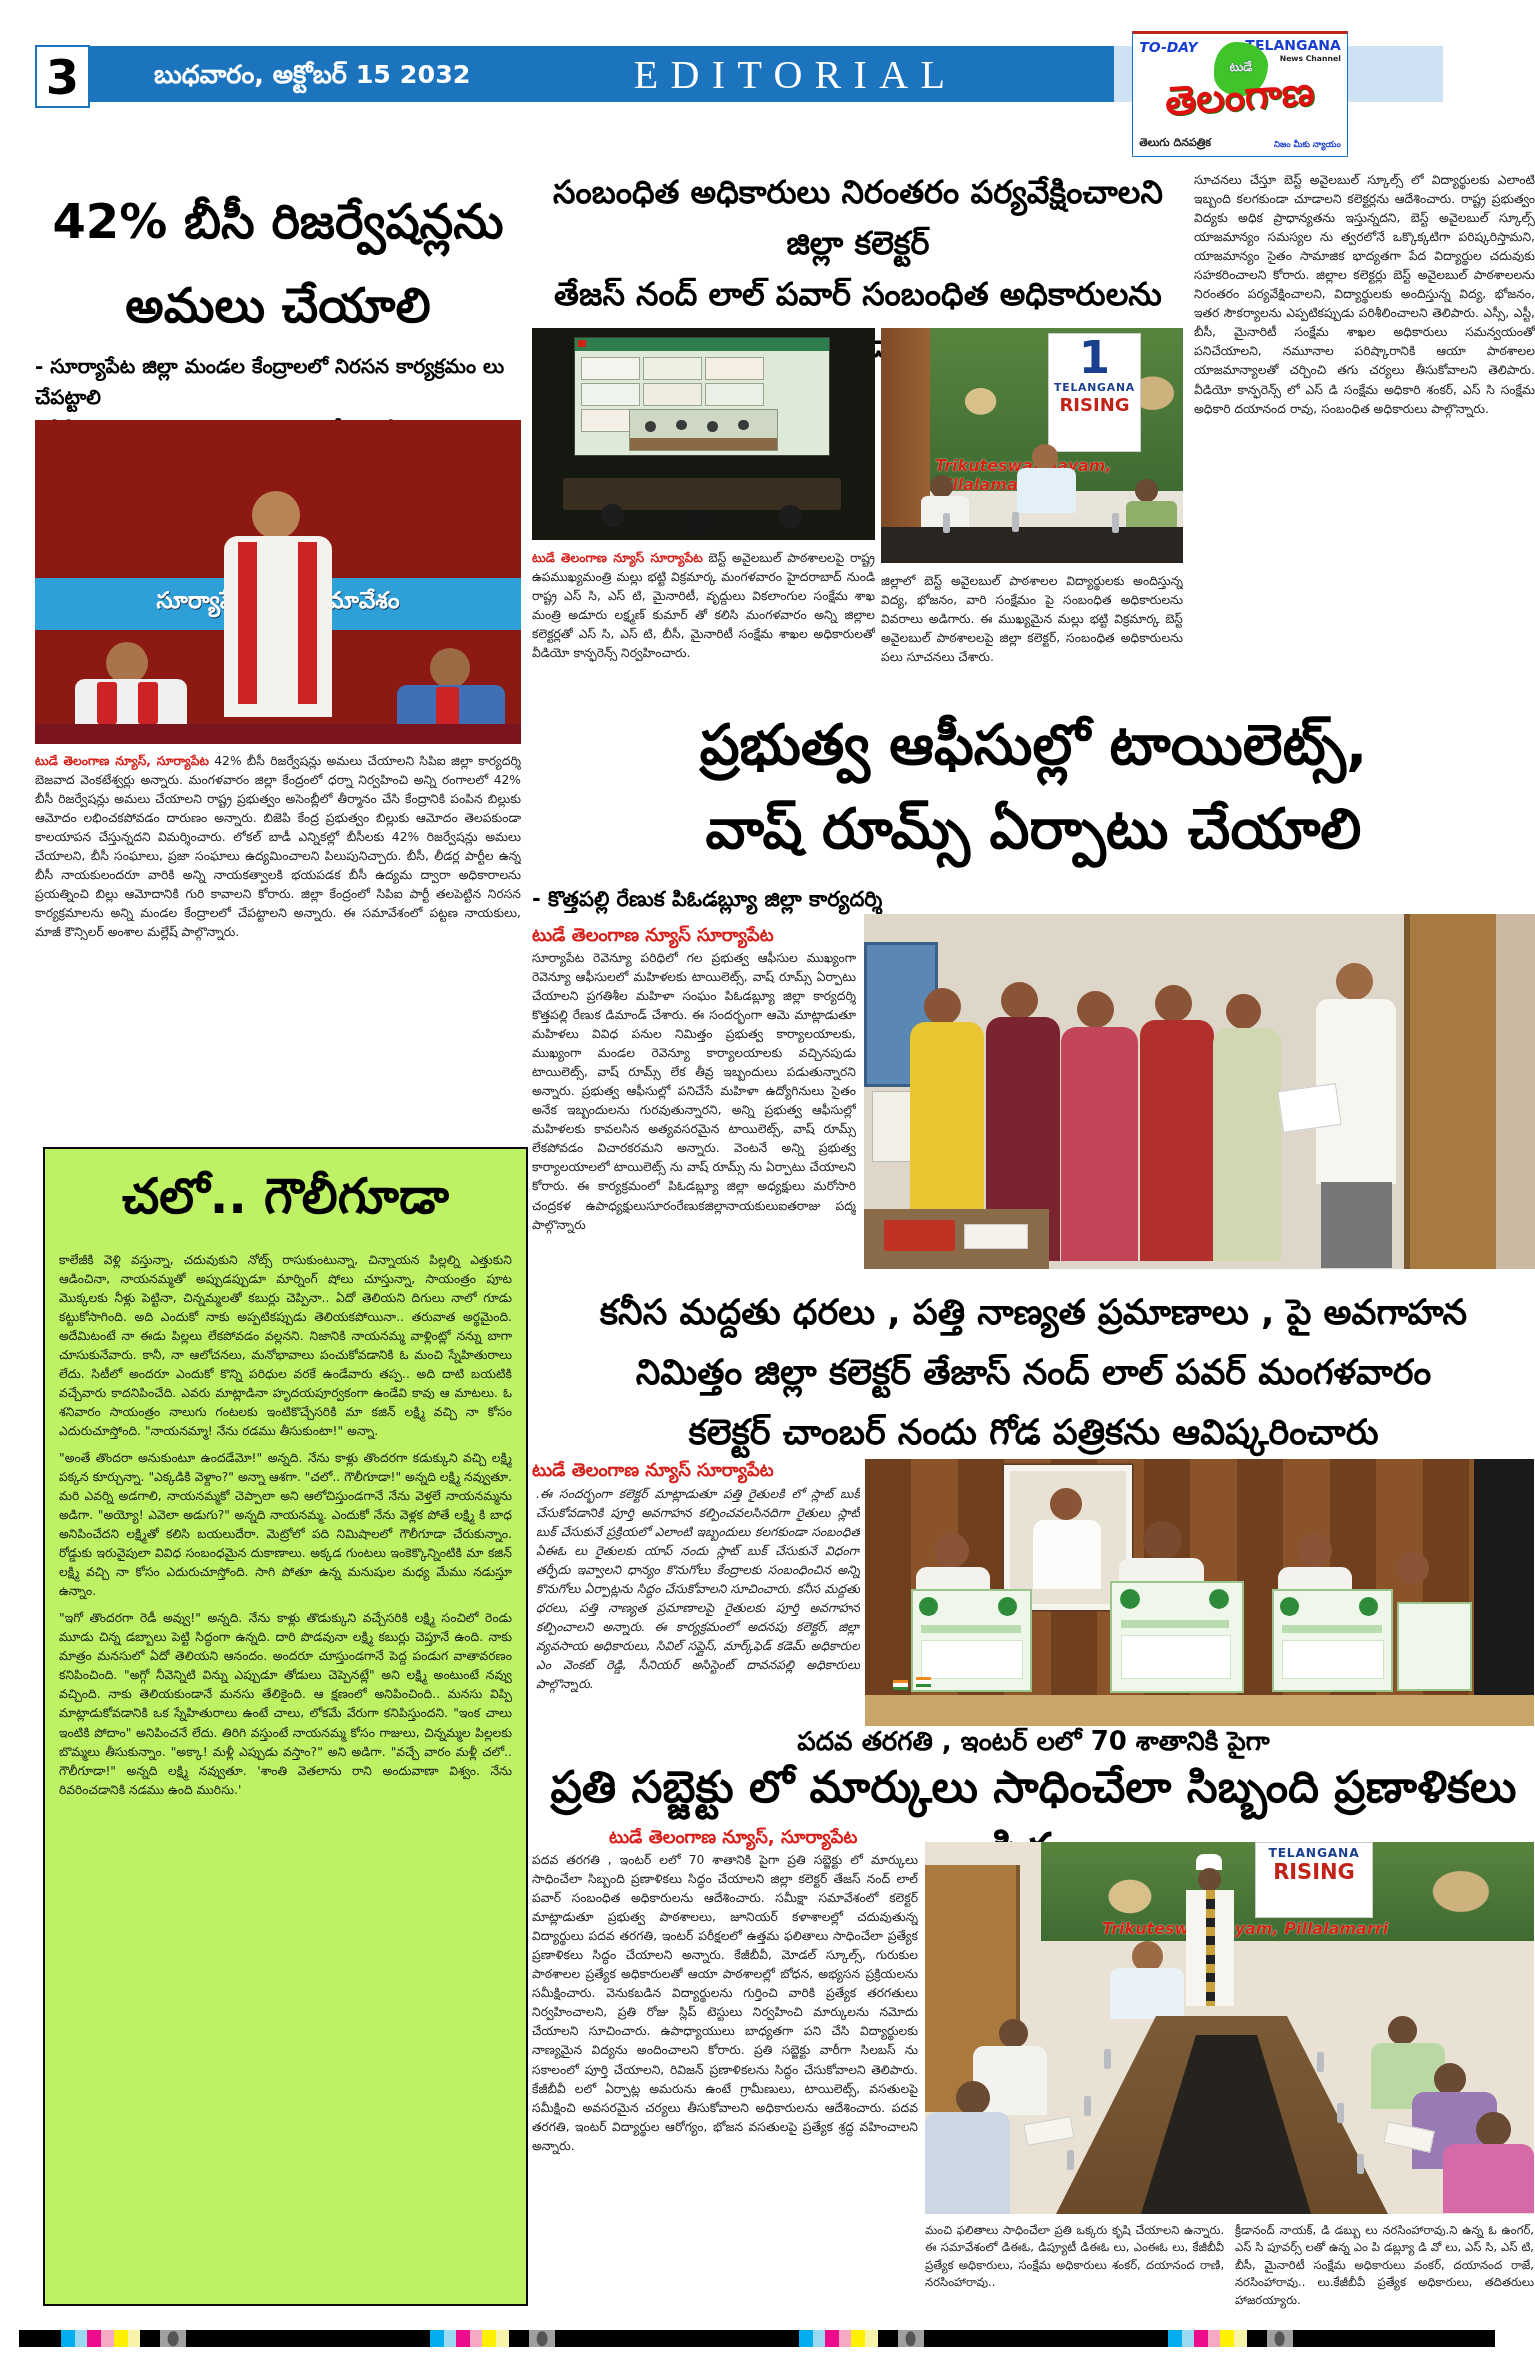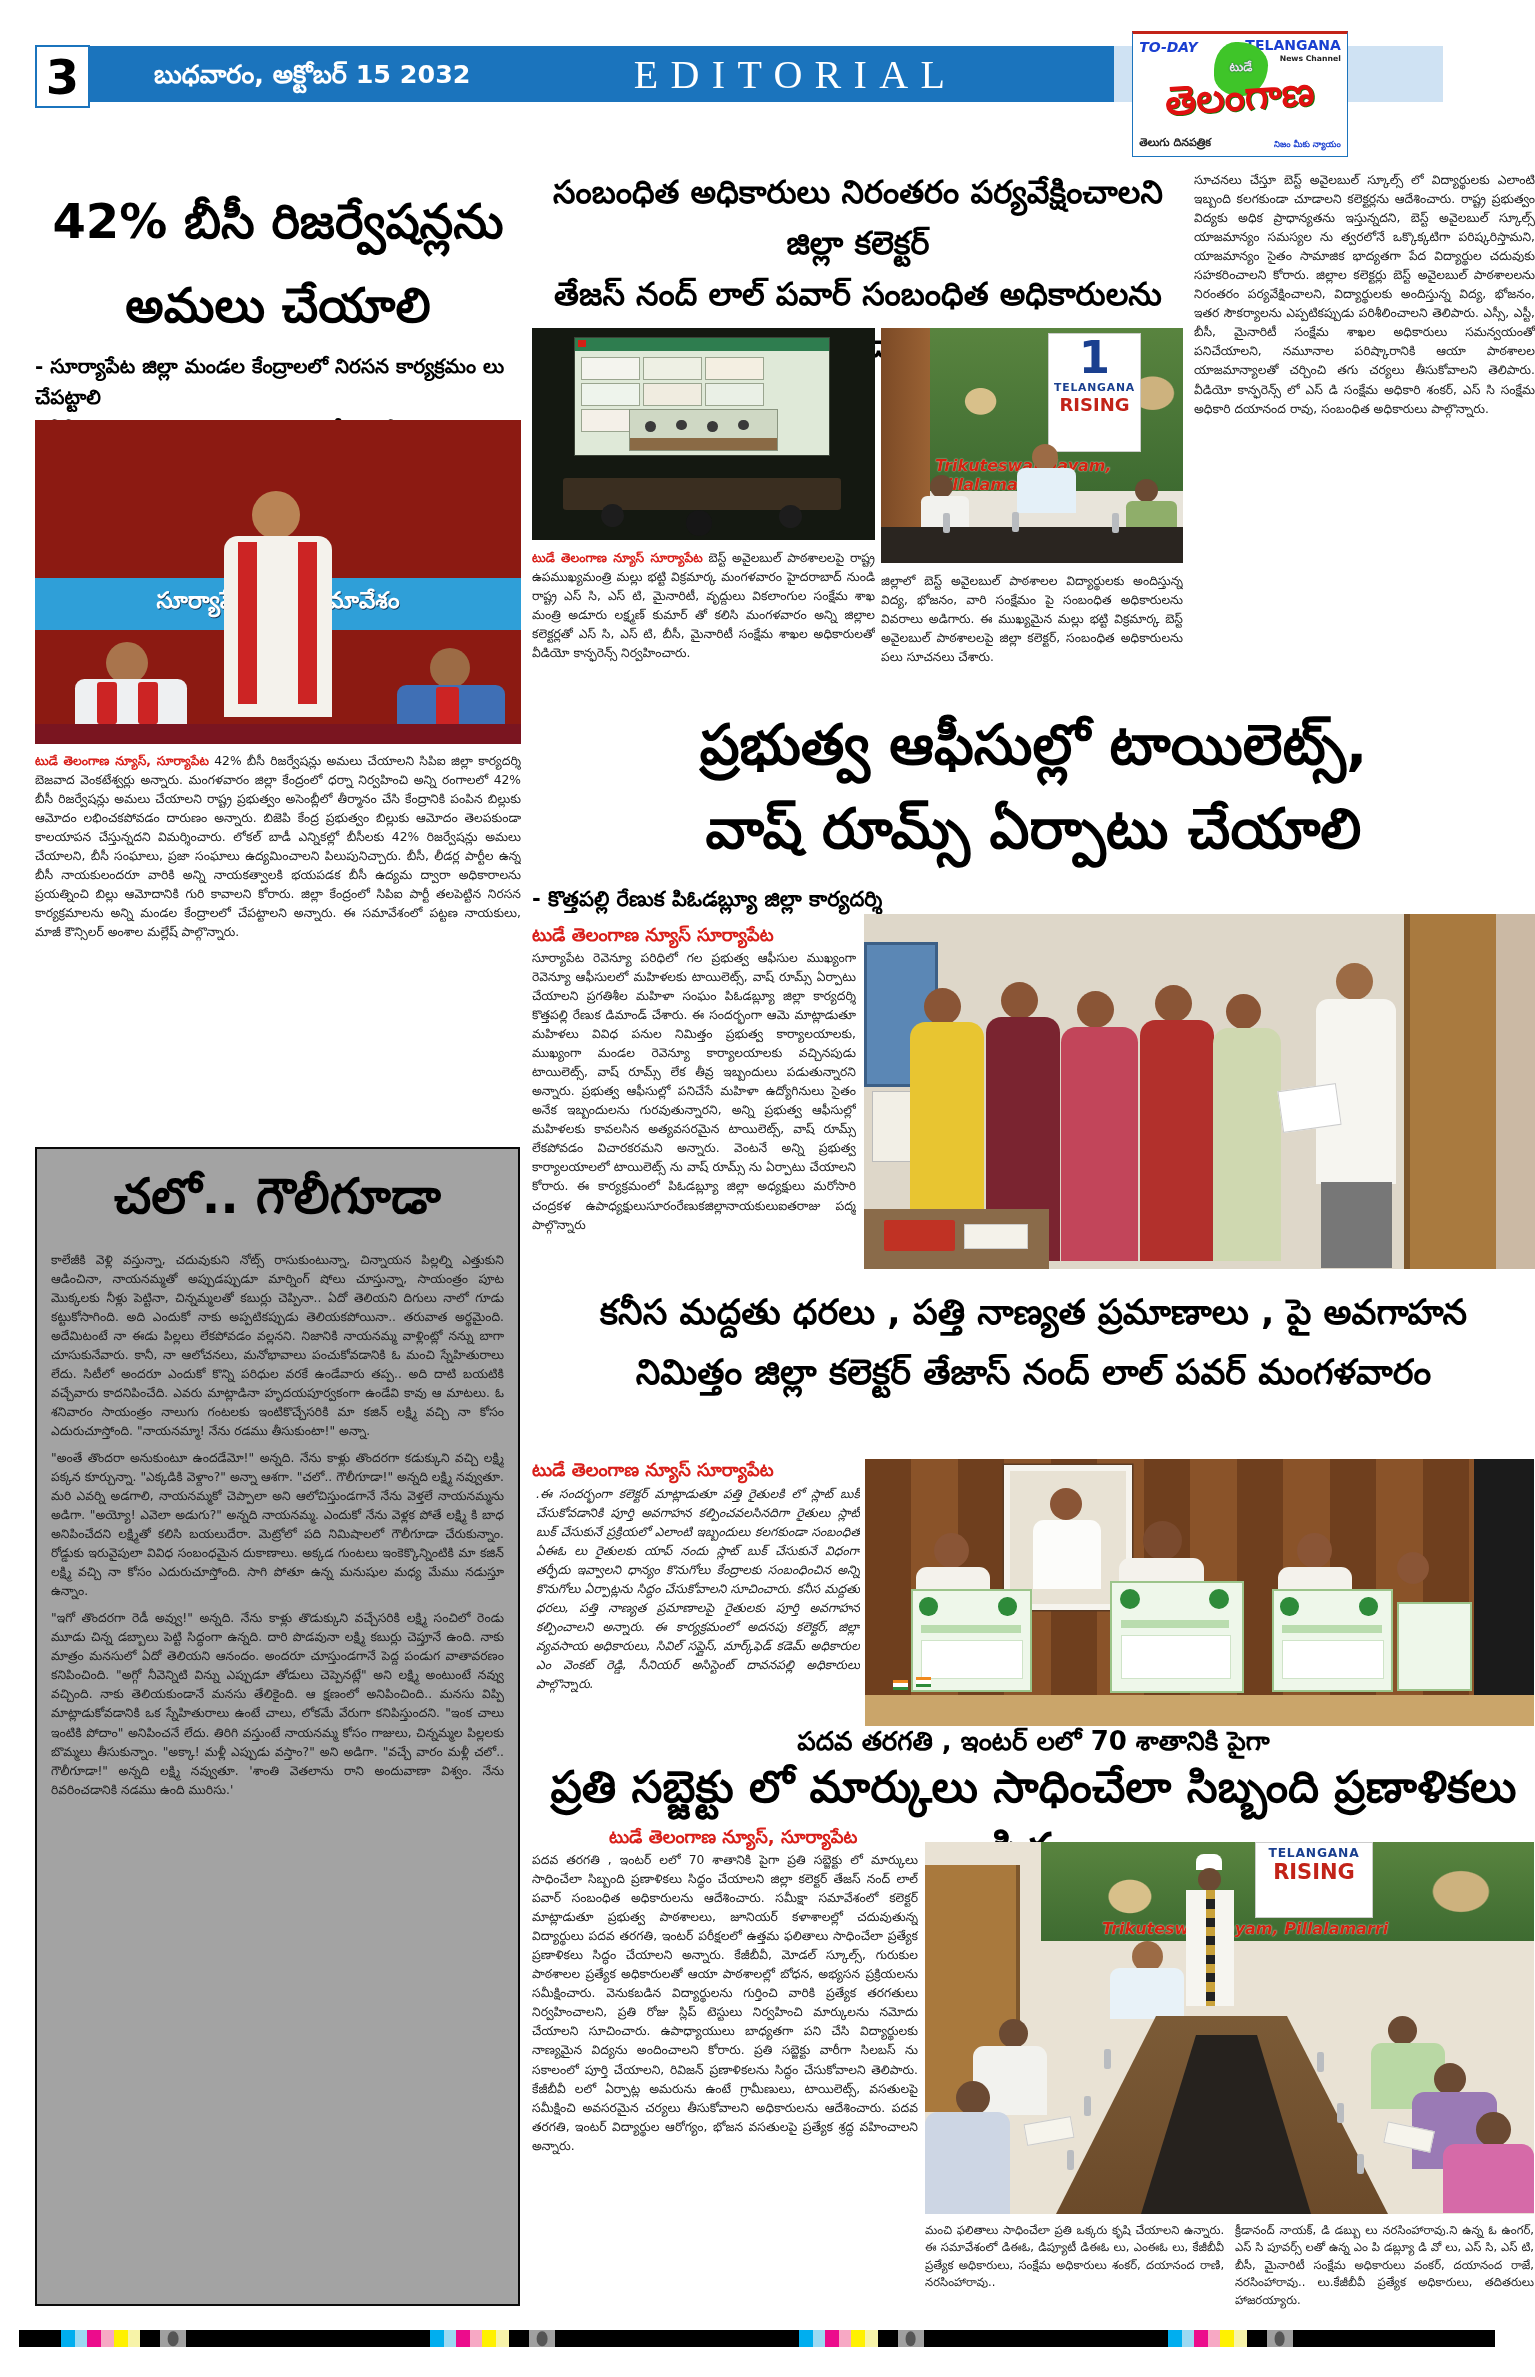--- a/index.html
+++ b/index.html
@@ -24,21 +24,21 @@
                transform:rotate(-4deg);text-shadow:0.8px 0.8px 0 #0a7a0a;}
   .logo-tl{left:6.2px;bottom:4.6px;font-size:11px;color:#222;font-weight:700;}
   .logo-tr{right:6.2px;bottom:4.6px;font-size:8.5px;color:#1a3fd0;font-weight:700;padding-left:46px;}
   
   .body-txt{font-size:12.3px;line-height:1.55;text-align:justify;color:#1a1a1a;}
   .lead{color:#d8201a;font-weight:700;}
   .byline-red{color:#d8201a;font-weight:700;font-size:18px;}
   
   .bc-head{left:35px;top:179px;width:486px;text-align:center;font-size:48px;font-weight:900;line-height:1.75;color:#000;}
   .bc-points{left:35px;top:351px;width:486px;font-size:20px;font-weight:700;line-height:1.55;color:#000;}
-  .chalo-box{left:35px;top:1147px;width:481px;height:1155px;background:#a3a3a3;border:2.3px solid #0a0a0a;}
+  .chalo-box{left:43px;top:1147px;width:481px;height:1155px;background:#bef264;border:2.3px solid #0a0a0a;}
   .chalo-head{left:0;top:18.5px;width:481px;text-align:center;font-size:49px;font-weight:900;color:#000;}
   .chalo-body{left:14px;top:102px;width:453px;height:1033px;overflow:hidden;}
   
   .intro{left:532px;top:167px;width:652px;text-align:center;font-size:32px;font-weight:900;line-height:1.6;color:#000;}
   .col-right{left:1194px;top:171px;width:341px;height:532px;overflow:hidden;}
   .h2-main{left:532px;top:703px;width:1003px;text-align:center;font-size:56px;font-weight:900;line-height:1.5;color:#000;}
   .byline3{left:532px;top:887px;width:586px;font-size:21px;font-weight:800;color:#000;}
   .art3-txt{left:532px;top:921px;width:324px;height:349px;overflow:hidden;}
   .h4-main{left:532px;top:1282px;width:1003px;text-align:center;font-size:35px;font-weight:900;line-height:1.72;color:#000;}
   .lead4{left:532px;top:1459px;}
@@ -236,20 +236,21 @@
     <div class="abs" style="left:416px;top:173px;width:57px;height:40px;background:#fff;border:0.8px solid #ccc;transform:rotate(-8deg);"></div>
     <div class="abs" style="left:0;top:295px;width:185px;height:60px;background:#8a6b4a;">
       <div class="abs" style="left:20px;top:10.8px;width:71px;height:31px;background:#c03224;border-radius:2.3px;"></div>
       <div class="abs" style="left:100px;top:15.4px;width:62px;height:23px;background:#f4f2ea;border:0.8px solid #ccc;"></div>
     </div>
   </div>
 
   <div class="abs h4-main">
     <div>కనీస మద్దతు ధరలు , పత్తి నాణ్యత ప్రమాణాలు , పై అవగాహన</div>
     <div>నిమిత్తం జిల్లా కలెక్టర్ తేజాస్ నంద్ లాల్ పవర్ మంగళవారం</div>
+    <div>కలెక్టర్ చాంబర్ నందు గోడ పత్రికను ఆవిష్కరించారు</div>
   </div>
   <div class="abs lead4 byline-red">టుడే తెలంగాణ న్యూస్ సూర్యాపేట</div>
   <div class="abs art4-txt body-txt">.ఈ సందర్భంగా కలెక్టర్ మాట్లాడుతూ  పత్తి రైతులకి  లో స్లాట్ బుక్ చేసుకోవడానికి పూర్తి అవగాహన కల్పించవలసినదిగా రైతులు స్లాట్ బుక్ చేసుకునే ప్రక్రియలో ఎలాంటి ఇబ్బందులు కలగకుండా సంబంధిత ఏఈఓ లు రైతులకు యాప్ నందు స్లాట్ బుక్ చేసుకునే విధంగా తర్ఫీదు ఇవ్వాలని ధాన్యం కొనుగోలు కేంద్రాలకు సంబంధించిన అన్ని కొనుగోలు ఏర్పాట్లను సిద్ధం చేసుకోవాలని సూచించారు. కనీస మద్దతు ధరలు, పత్తి నాణ్యత ప్రమాణాలపై రైతులకు పూర్తి అవగాహన కల్పించాలని అన్నారు. ఈ కార్యక్రమంలో అదనపు కలెక్టర్, జిల్లా వ్యవసాయ అధికారులు, సివిల్ సప్లైస్, మార్క్‌ఫెడ్ కడెమ్ అధికారుల ఎం వెంకట్ రెడ్డి, సీనియర్ అసిస్టెంట్ దావనపల్లి అధికారులు పాల్గొన్నారు.</div>
 
   <div class="abs photo photo4">
     <div class="abs" style="left:609px;top:0;width:60px;height:267px;background:#1b1b1b;"></div>
     <div class="abs" style="left:139px;top:6.2px;width:116px;height:133px;background:#e8e2d4;border:6.2px solid #f6f4ee;box-shadow:0 0 0 1.5px #5a3a22;">
       <div class="abs" style="left:40px;top:17px;width:32px;height:32px;background:#8a5536;border-radius:50%;"></div>
       <div class="abs" style="left:23px;top:49px;width:68px;height:69px;background:#fcfcfa;border-radius:10.8px 10.8px 0 0;"></div>
     </div>

